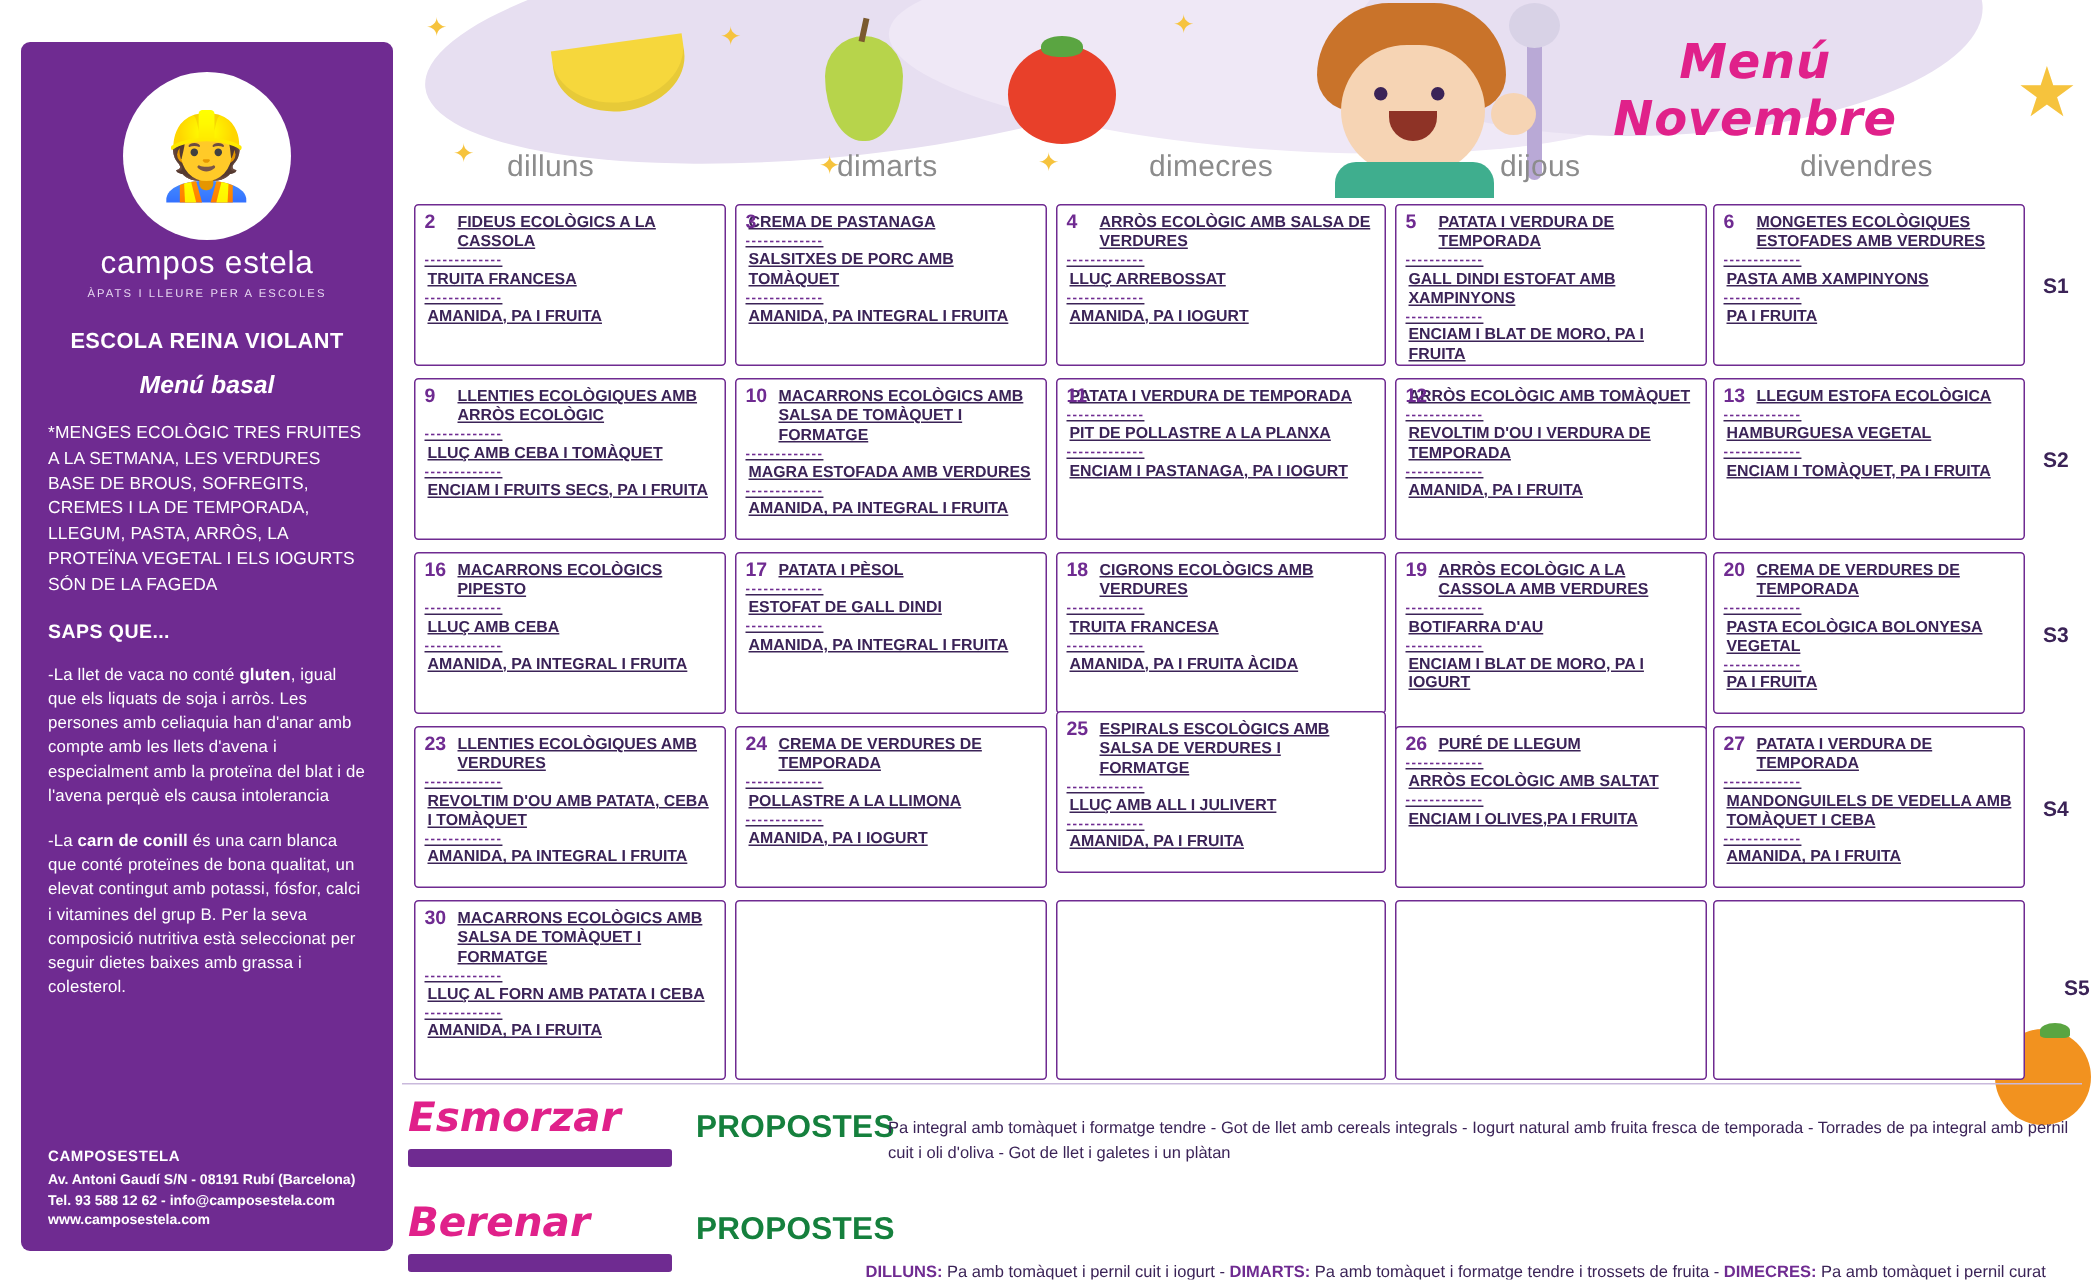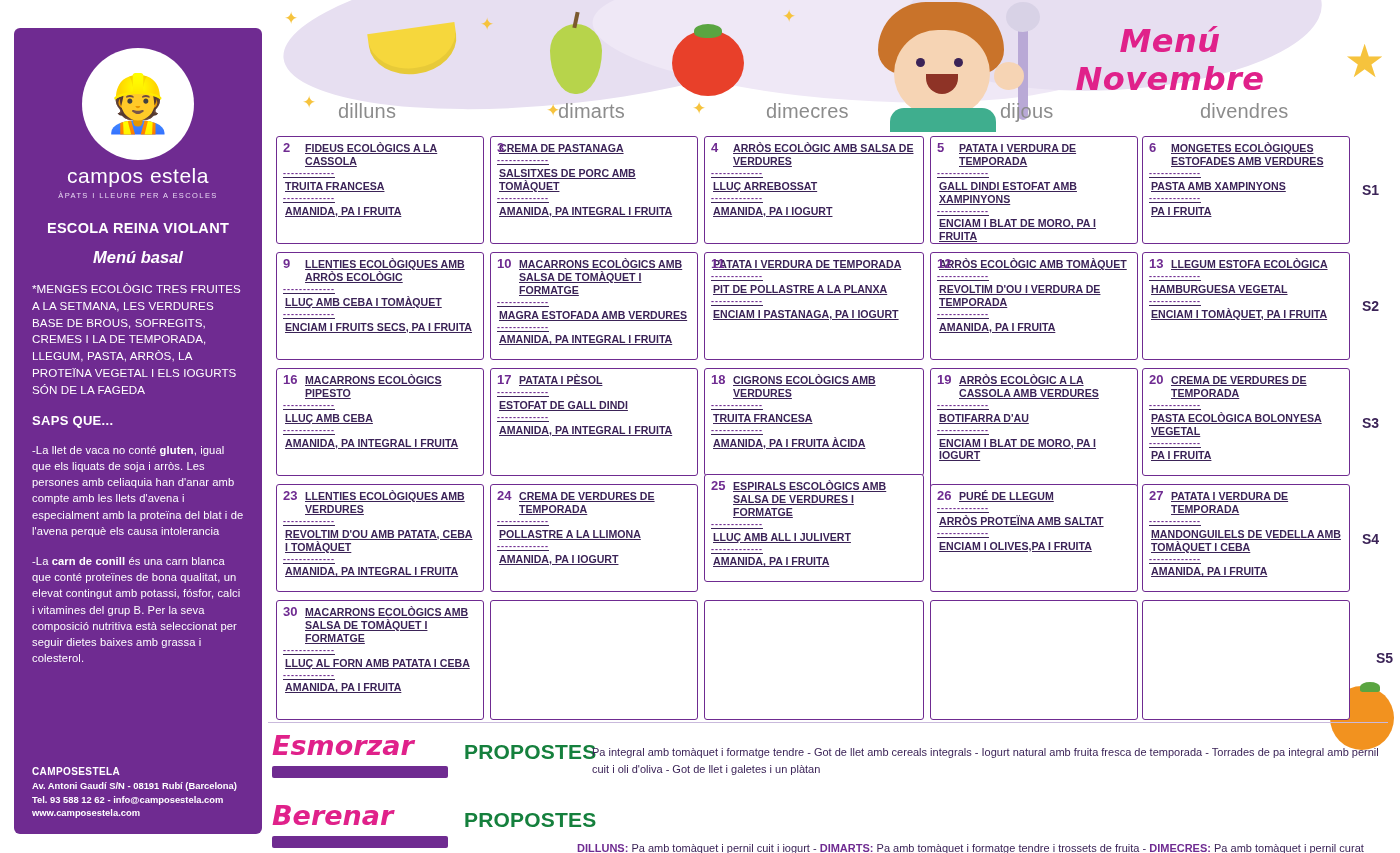--- a/index.html
+++ b/index.html
@@ -385,21 +385,21 @@
         <div class="dish">LLUÇ AMB ALL I JULIVERT</div>
         <div class="sep">-------------</div>
         <div class="dish">AMANIDA, PA I FRUITA</div>
       </div>
     </div>
     <div class="cell" style="left: 654px; top: 348px; width: 208px; height: 108px;">
       <div class="daynum">26</div>
       <div class="dishes">
         <div class="dish indent">PURÉ DE LLEGUM</div>
         <div class="sep">-------------</div>
-        <div class="dish">ARRÒS PROTEÏNA AMB SALTAT</div>
+        <div class="dish">ARRÒS ECOLÒGIC AMB SALTAT</div>
         <div class="sep">-------------</div>
         <div class="dish">ENCIAM I OLIVES,PA I FRUITA</div>
       </div>
     </div>
     <div class="cell" style="left: 866px; top: 348px; width: 208px; height: 108px;">
       <div class="daynum">27</div>
       <div class="dishes">
         <div class="dish indent">PATATA I VERDURA DE TEMPORADA</div>
         <div class="sep">-------------</div>
         <div class="dish">MANDONGUILELS DE VEDELLA AMB TOMÀQUET I CEBA</div>

